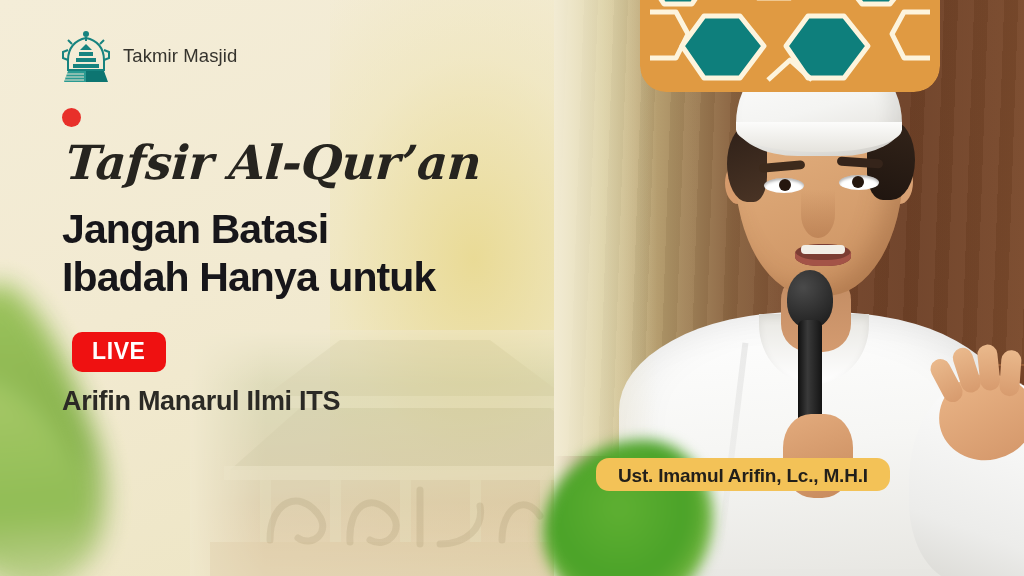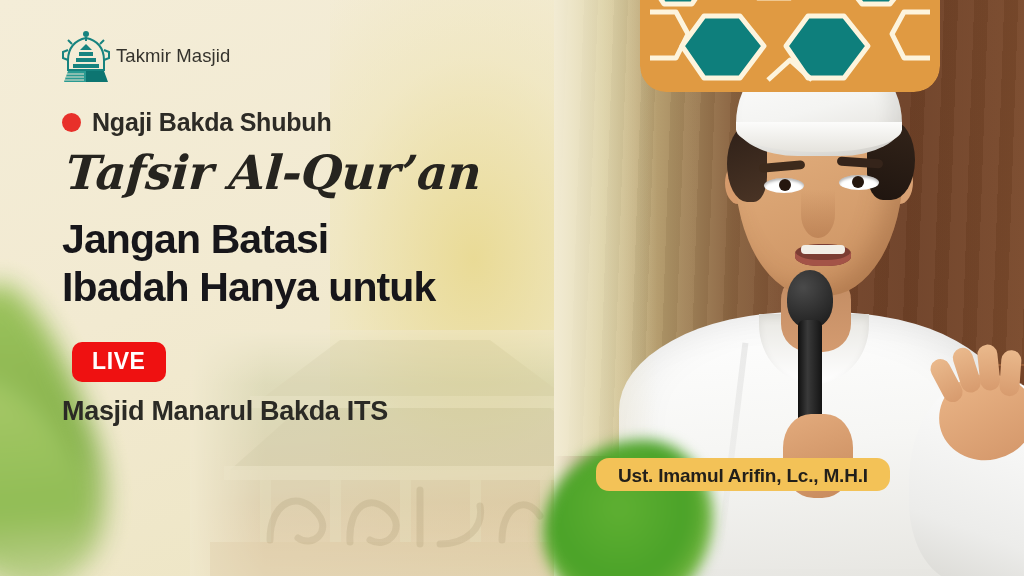--- a/index.html
+++ b/index.html
@@ -240,21 +240,21 @@
     position:absolute; left:640px; top:-58px; width:300px; height:150px;
     z-index:5;
   }
 
   
   .content{
     position:absolute; left:0; top:0; width:560px; height:576px;
     z-index:7;
     padding:30px 0 0 62px;
   }
-  .brand{ display:flex; align-items:center; gap:6px; margin-bottom:26px; }
+  .brand{ display:flex; align-items:center; gap:13px; margin-bottom:26px; }
   .brand-logo{ width:48px; height:52px; flex:0 0 48px; }
   .brand-text{ line-height:1.08; }
   .brand-line1{
     font-size:18.5px; font-weight:400; color:#35332d; letter-spacing:.1px;
   }
   .brand-line2{
     font-size:23px; font-weight:700; color:#26241f; letter-spacing:-.1px;
   }
 
   .kicker{
@@ -457,37 +457,36 @@
         </g>
       </svg>
       <div class="brand-text">
         <div class="brand-line1">Takmir Masjid</div>
       </div>
     </div>
 
     
     <div class="kicker">
       <span class="kicker-dot"></span>
-      <span class="kicker-text">Ngaji Bakda Shubuh</span>
     </div>
 
     
     <div class="script-title">Tafsir Al-Qur’an</div>
 
     
     <div class="headline">
       <span class="hl">Jangan Batasi</span>
       <span class="hl">Ibadah Hanya untuk</span>
     </div>
 
     
     <div class="live-badge">LIVE</div>
 
     
-    <div class="venue">Masjid Manarul Bakda ITS</div>
+    <div class="venue">Arifin Manarul Ilmi ITS</div>
 
     
 
   </div>
 
   <div class="speaker-pill">Ust. Imamul Arifin, Lc., M.H.I</div>
 
 </div>
 
 </body></html>

